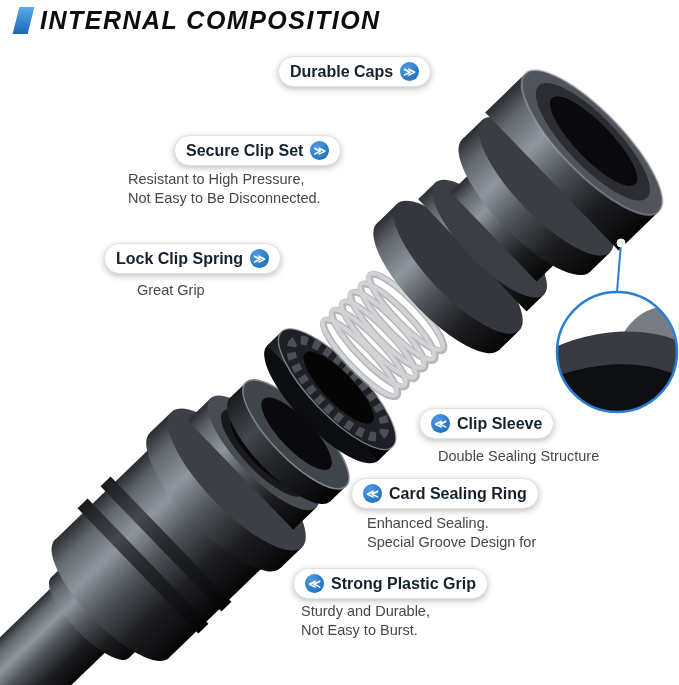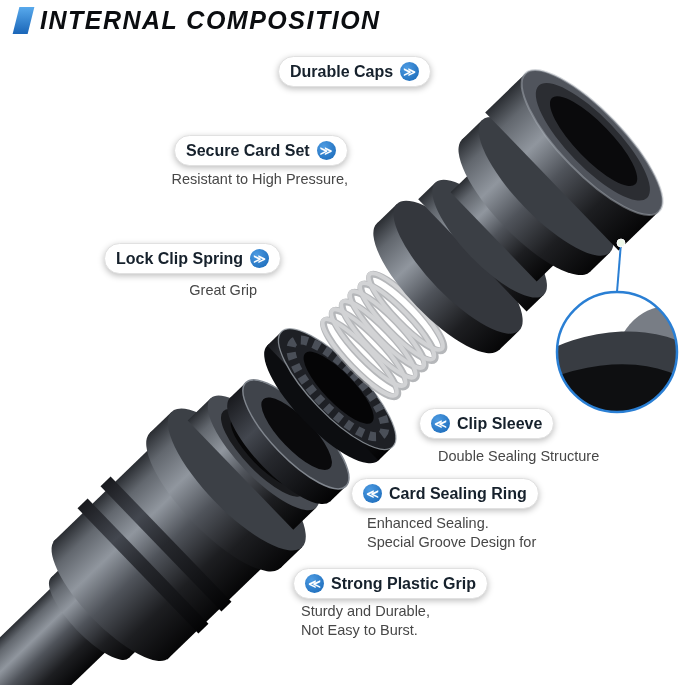--- a/index.html
+++ b/index.html
@@ -14,21 +14,21 @@
               color:#0b0d10;white-space:nowrap}
   .pill{position:absolute;display:flex;align-items:center;gap:7px;height:31px;padding:0 11px;
         background:#fff;border:1px solid #e1e1e1;border-radius:17px;
         box-shadow:0 2px 6px rgba(0,0,0,.25);z-index:4}
   .pill-text{font-size:16px;font-weight:bold;color:#16212c;white-space:nowrap}
   .pill-icon{width:19px;height:19px;border-radius:50%;
              background:radial-gradient(circle at 35% 30%,#4d9be2,#1565b5);
              color:#fff;font-size:12px;font-weight:bold;display:flex;align-items:center;
              justify-content:center;flex:0 0 auto;line-height:1}
   .desc{position:absolute;font-size:14.5px;line-height:1.32;color:#474747;z-index:4}
-  .desc.center{text-align:right}
+  .desc.center{text-align:left}
 </style>
 </head>
 <body>
 
 <div id="stage">
 
   <svg id="product" width="679" height="685" viewBox="0 0 679 685">
     <defs>
       <linearGradient id="cyl" x1="0" y1="0" x2="0" y2="1">
         <stop offset="0" stop-color="#2a2d32"></stop>
@@ -167,25 +167,26 @@
     <span class="title-bar"></span>
     <h1 class="title-text">INTERNAL COMPOSITION</h1>
   </div>
 
   <div class="pill" style="left:278px;top:56px">
     <span class="pill-text">Durable Caps</span>
     <span class="pill-icon">≫</span>
   </div>
 
   <div class="pill" style="left:174px;top:135px">
-    <span class="pill-text">Secure Card Set</span>
+    <span class="pill-text">Secure Clip Set</span>
     <span class="pill-icon">≫</span>
   </div>
   <div class="desc center" style="left:128px;top:170px;width:220px">
     <div>Resistant to High Pressure,</div>
+    <div>Not Easy to Be Disconnected.</div>
   </div>
 
   <div class="pill" style="left:104px;top:243px">
     <span class="pill-text">Lock Clip Spring</span>
     <span class="pill-icon">≫</span>
   </div>
   <div class="desc center" style="left:137px;top:281px;width:120px">
     <div>Great Grip</div>
   </div>
 

